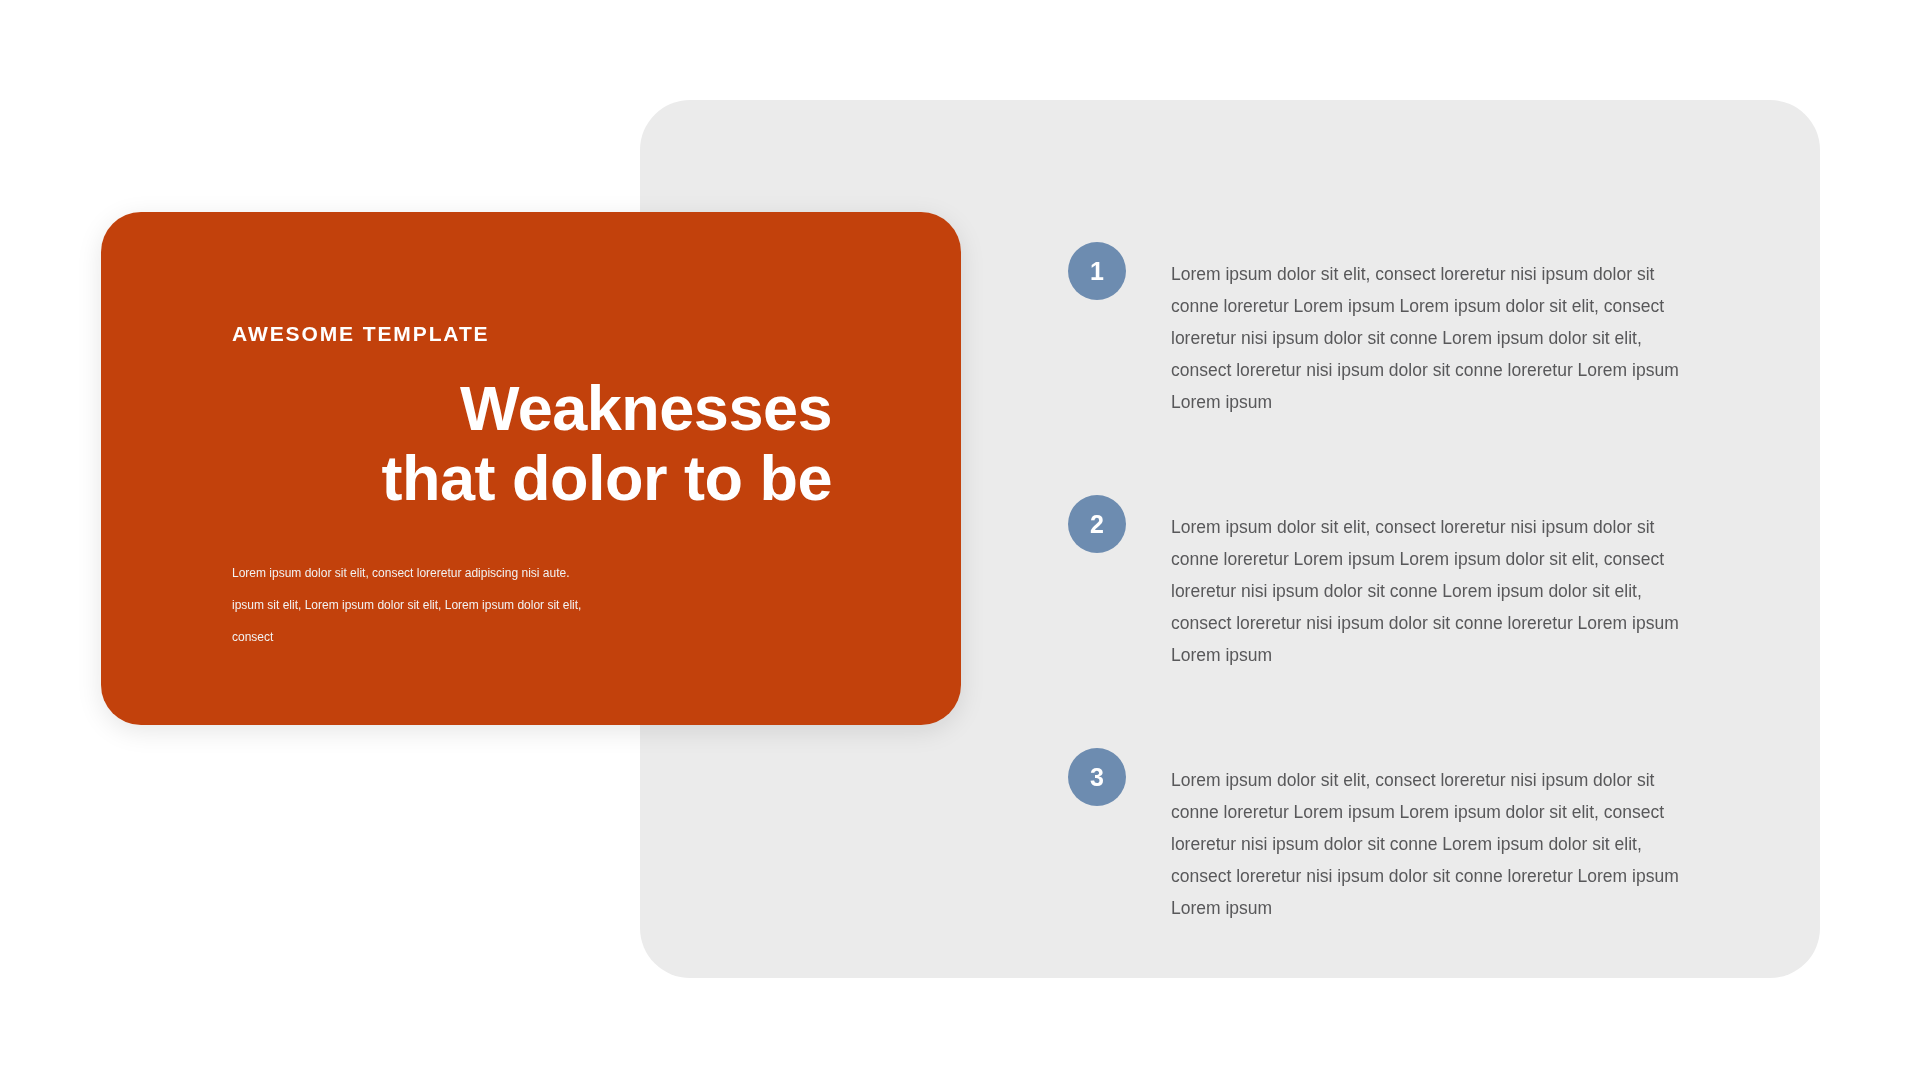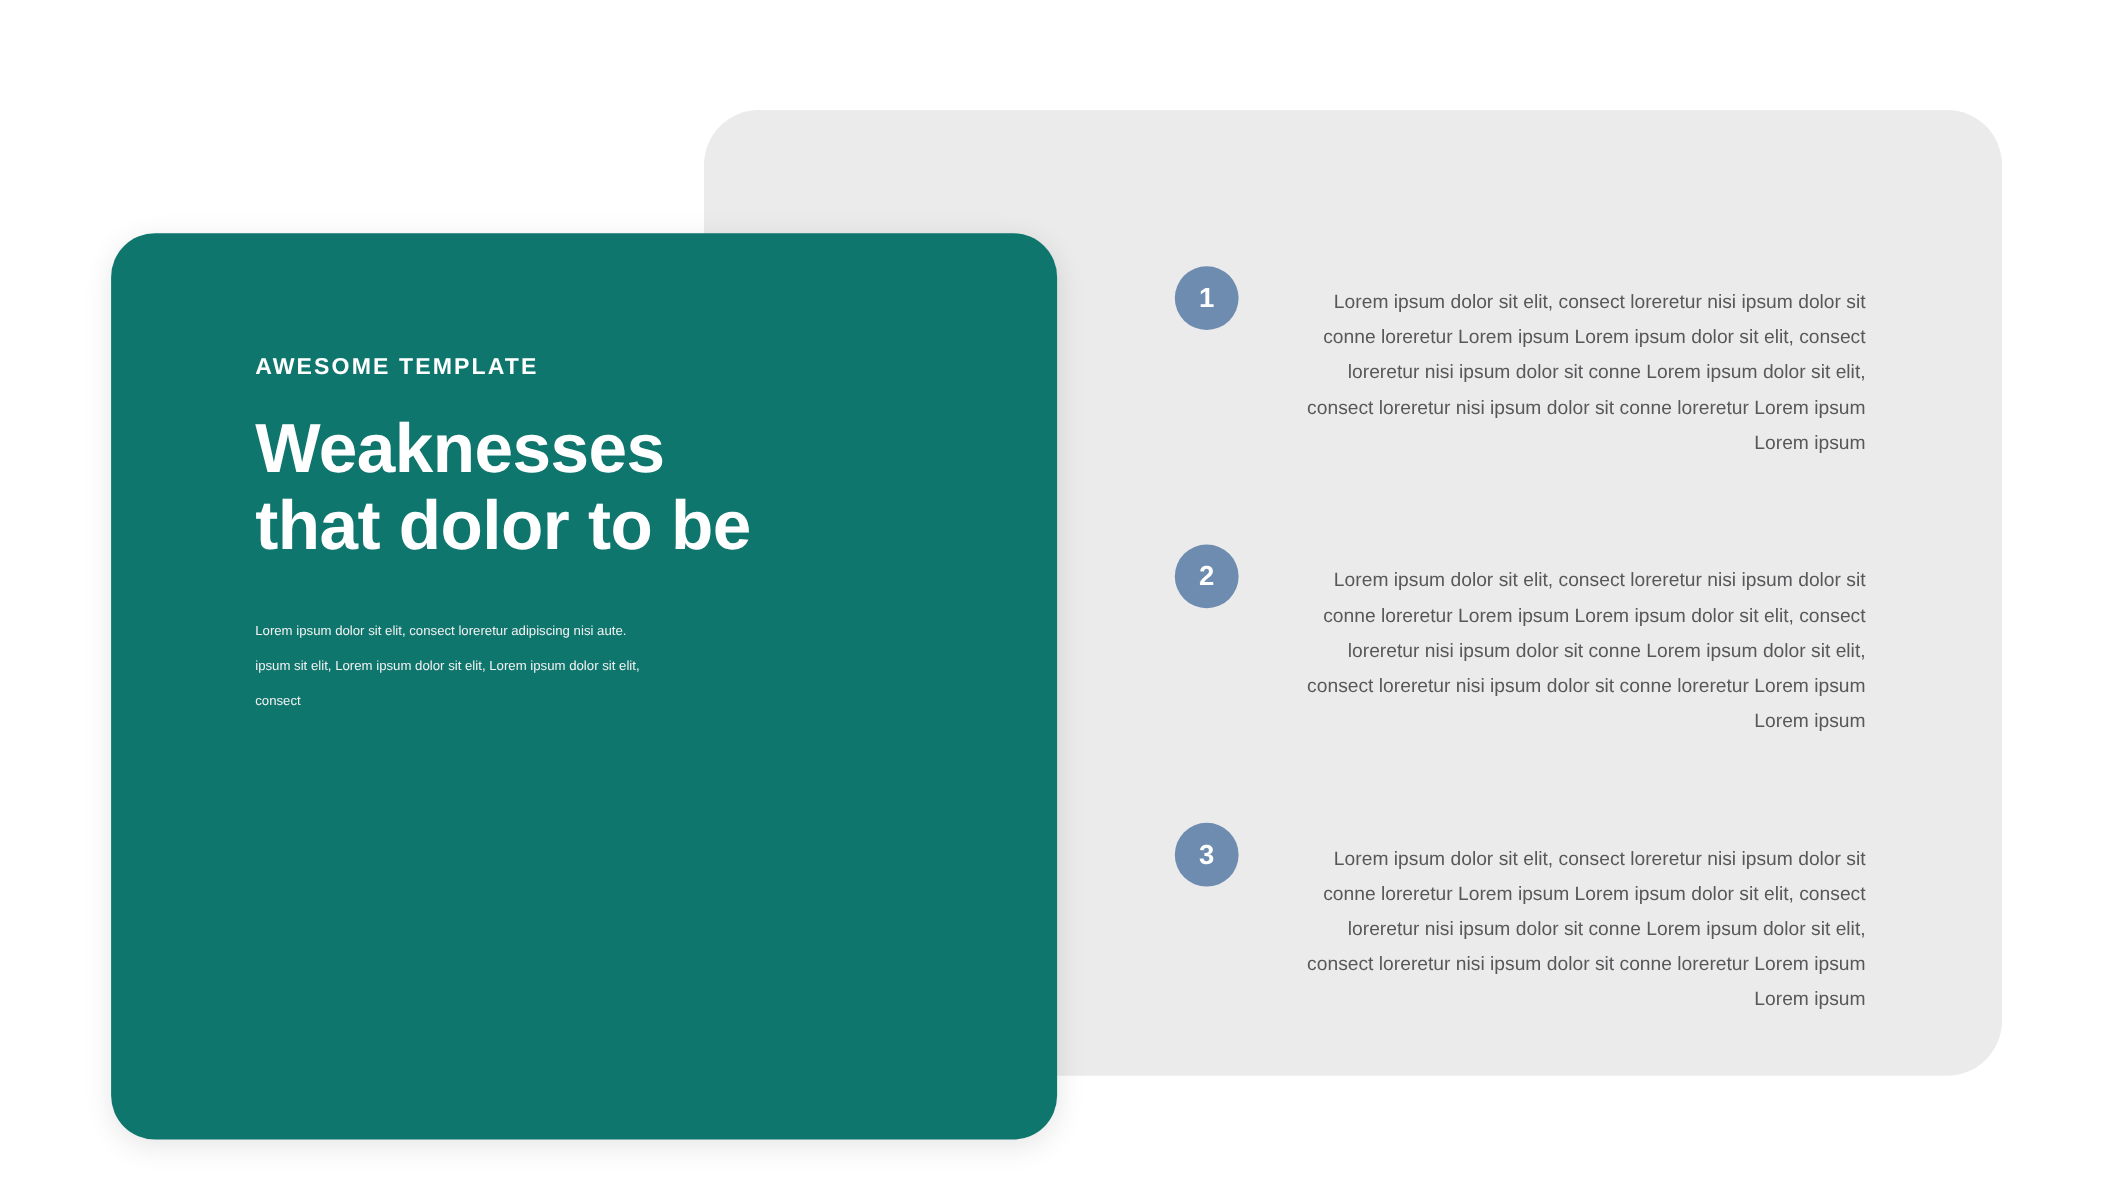--- a/index.html
+++ b/index.html
@@ -31,22 +31,22 @@
     background: #ebebeb;
     border-radius: 50px;
   }
 
   
   .panel-dark {
     position: absolute;
     left: 101px;
     top: 212px;
     width: 860px;
-    height: 824px;
-    background: #0f766e;
+    height: 513px;
+    background: #c2410c;
     border-radius: 40px;
     box-shadow: 0 6px 26px rgba(0,0,0,0.10);
   }
 
   .dark-inner {
     position: absolute;
     left: 131px;
     top: 110px;
     width: 600px;
   }
@@ -63,21 +63,21 @@
   }
 
   .headline {
     font-size: 63px;
     font-weight: bold;
     color: #ffffff;
     line-height: 70px;
     letter-spacing: -0.5px;
     margin: 0 0 44px 0;
   }
-  .headline .hl-line { display: block; }
+  .headline .hl-line { display: block; text-align: right; }
 
   .dark-body {
     font-size: 12px;
     line-height: 32px;
     color: #f2f2f2;
     margin: 0;
     width: 360px;
   }
 
   
@@ -110,21 +110,20 @@
     justify-content: center;
     margin-top: 2px;
   }
 
   .item-text {
     margin-left: 45px;
     font-size: 17.5px;
     line-height: 32px;
     color: #58585a;
     width: 525px;
-    text-align: right;
   }
 </style>
 </head>
 <body>
 
 <div id="slide">
 
   <div class="panel-grey"></div>
 
   <div class="panel-dark">

